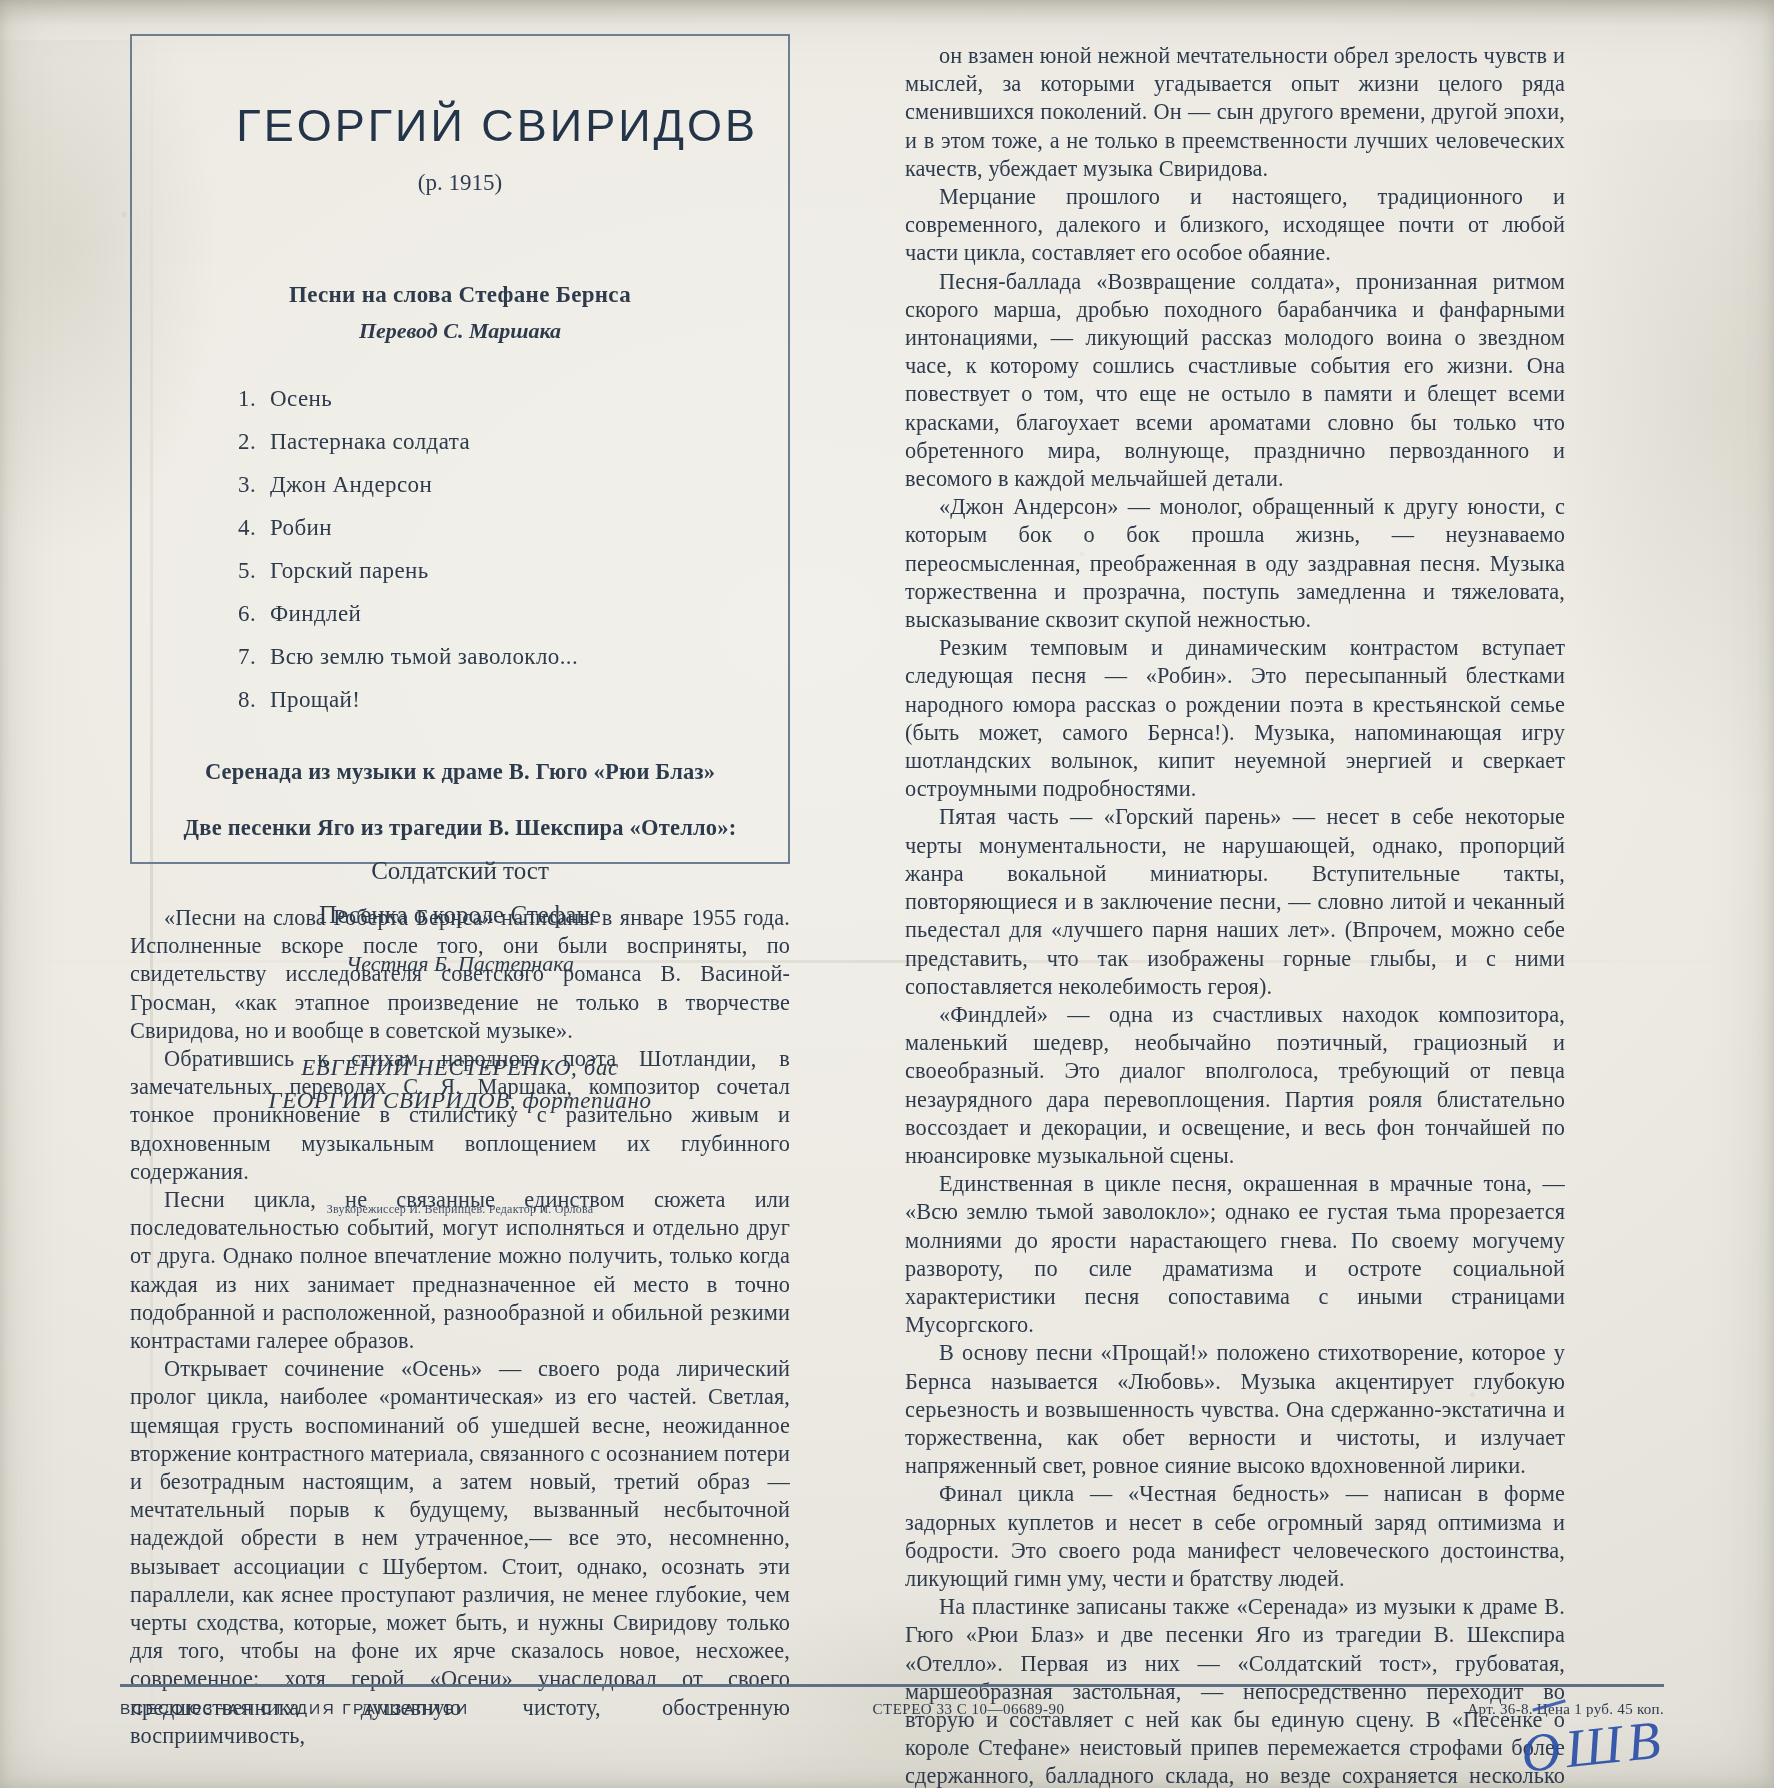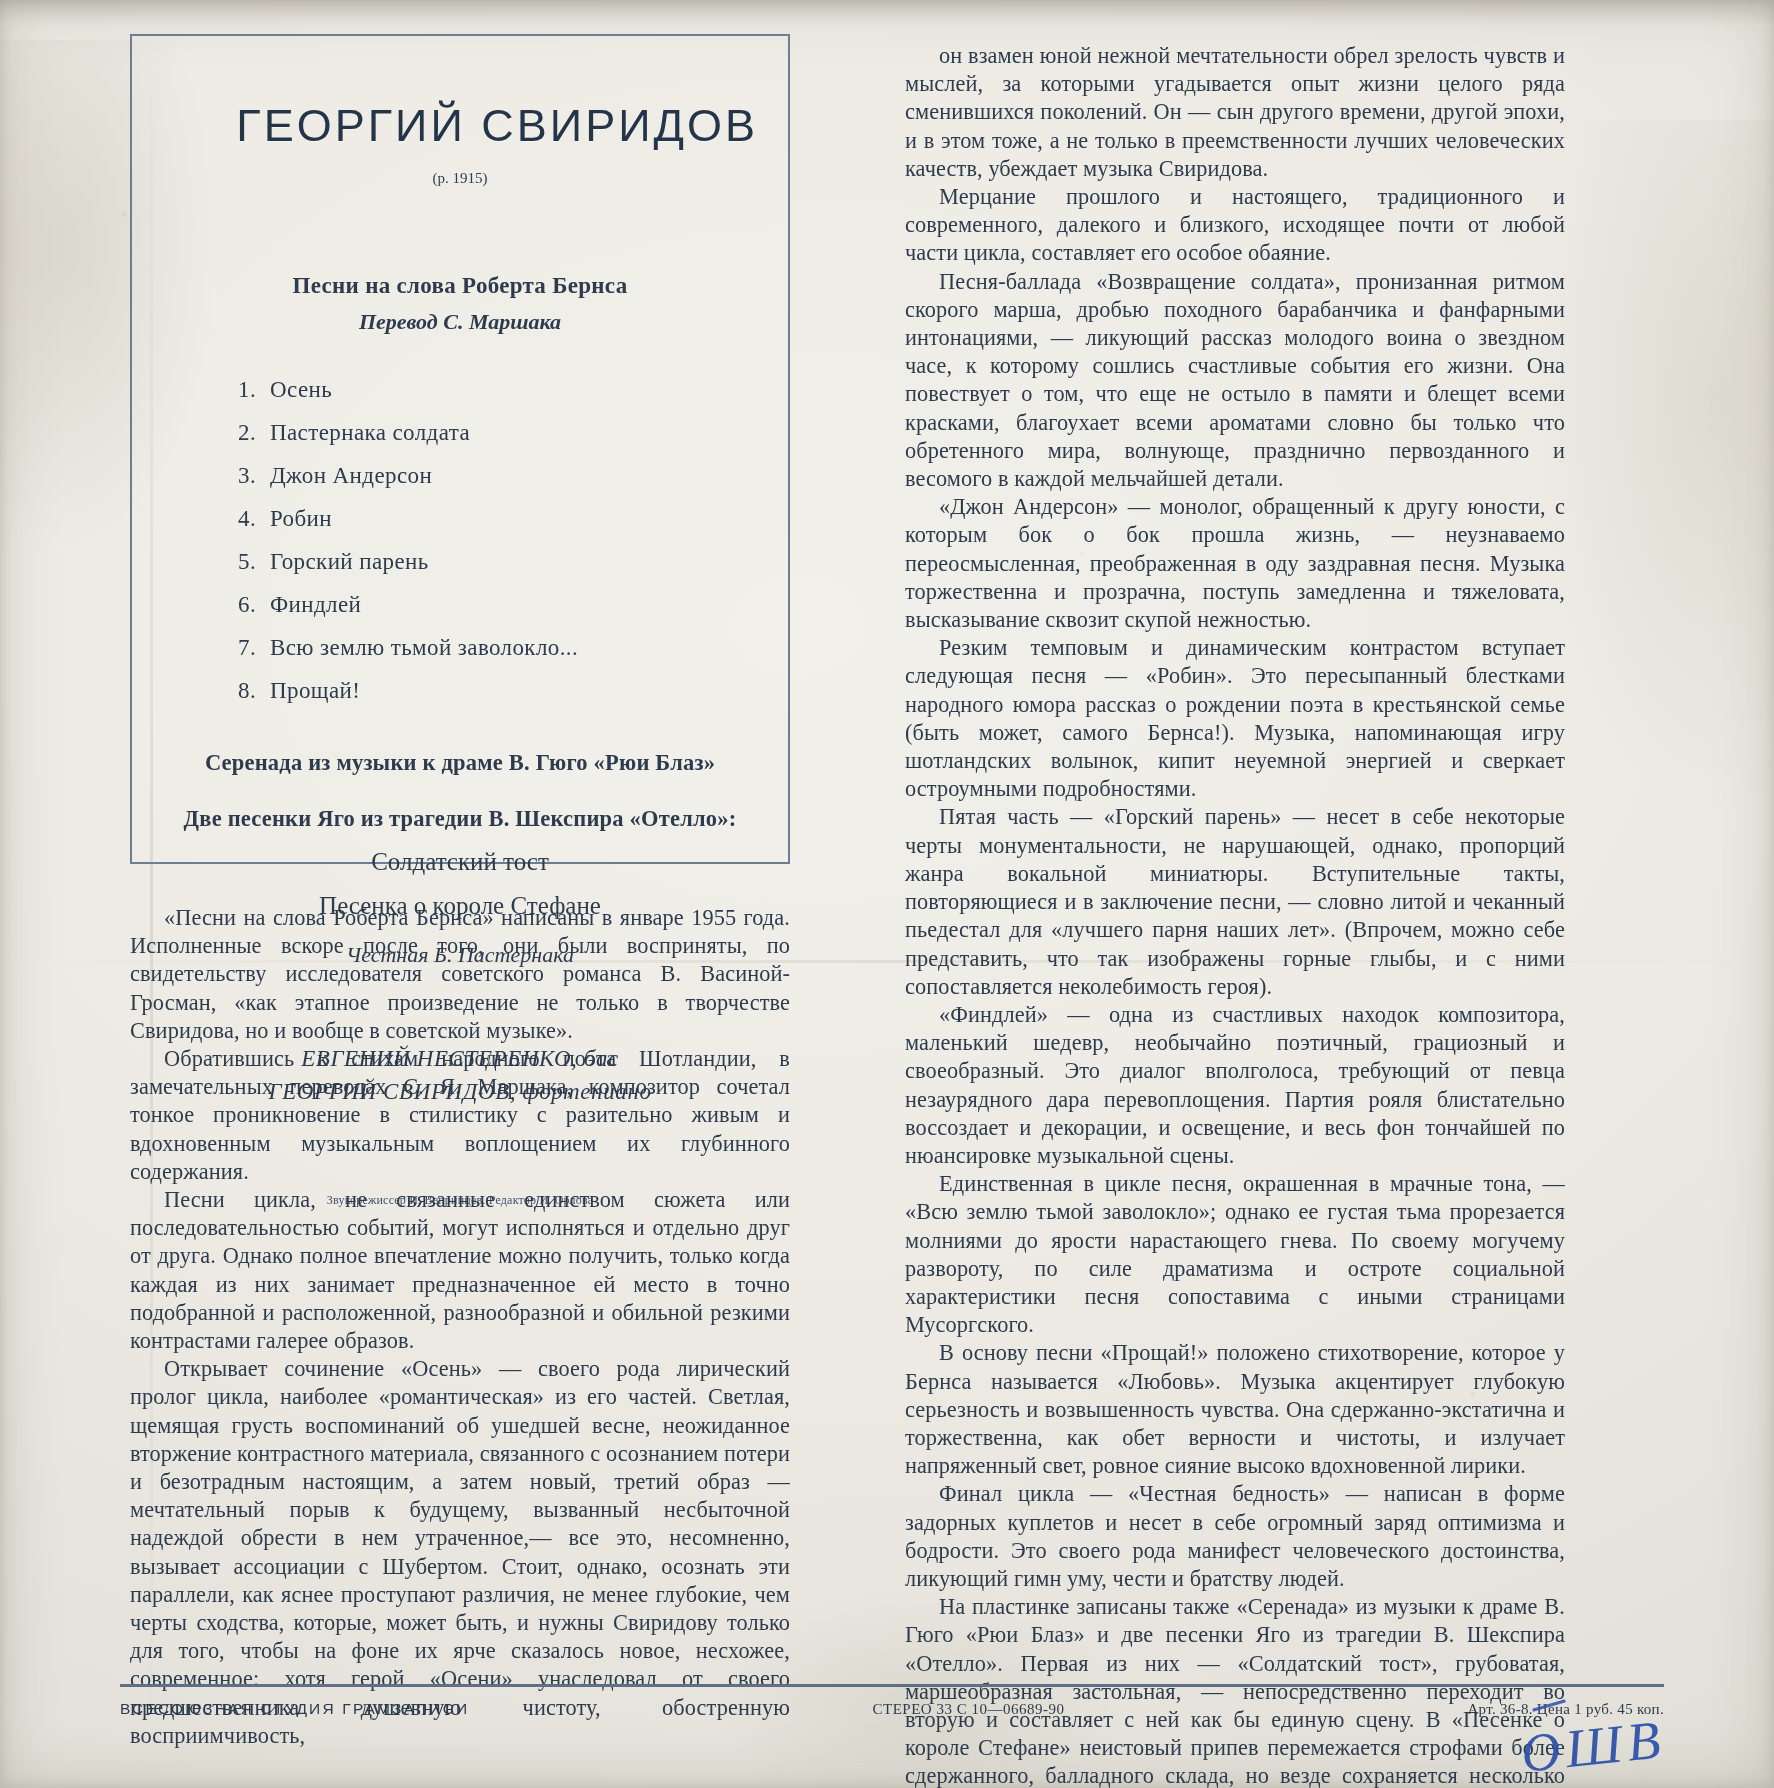--- a/index.html
+++ b/index.html
@@ -91,21 +91,21 @@
     font-family: "Liberation Sans", "DejaVu Sans", sans-serif;
     font-size: 45px;
     letter-spacing: 3px;
     font-weight: 400;
     color: #253549;
     margin: 30px 0 0 0;
     text-shadow: 0 1px 0 rgba(255,255,255,.5);
   }
   .birth {
     text-align: center;
-    font-size: 15px;
+    font-size: 23px;
     margin-top: 18px;
     color: #2f3e52;
   }
   .cyc-title {
     text-align: center;
     font-weight: bold;
     font-size: 23px;
     margin-top: 86px;
     letter-spacing: .3px;
   }
@@ -245,21 +245,21 @@
   <div class="edgewear"></div>
 
   <div class="content">
 
     <div class="col-left">
 
       <div class="creditbox">
         <div class="composer">ГЕОРГИЙ СВИРИДОВ</div>
         <div class="birth">(р. 1915)</div>
 
-        <div class="cyc-title">Песни на слова Роберта Бернса</div>
+        <div class="cyc-title">Песни на слова Стефане Бернса</div>
         <div class="cyc-trans">Перевод С. Маршака</div>
 
         <ol class="tracks">
           <li><span class="num">1.</span><span>Осень</span></li>
           <li><span class="num">2.</span><span>Пастернака солдата</span></li>
           <li><span class="num">3.</span><span>Джон Андерсон</span></li>
           <li><span class="num">4.</span><span>Робин</span></li>
           <li><span class="num">5.</span><span>Горский парень</span></li>
           <li><span class="num">6.</span><span>Финдлей</span></li>
           <li><span class="num">7.</span><span>Всю землю тьмой заволокло...</span></li>

